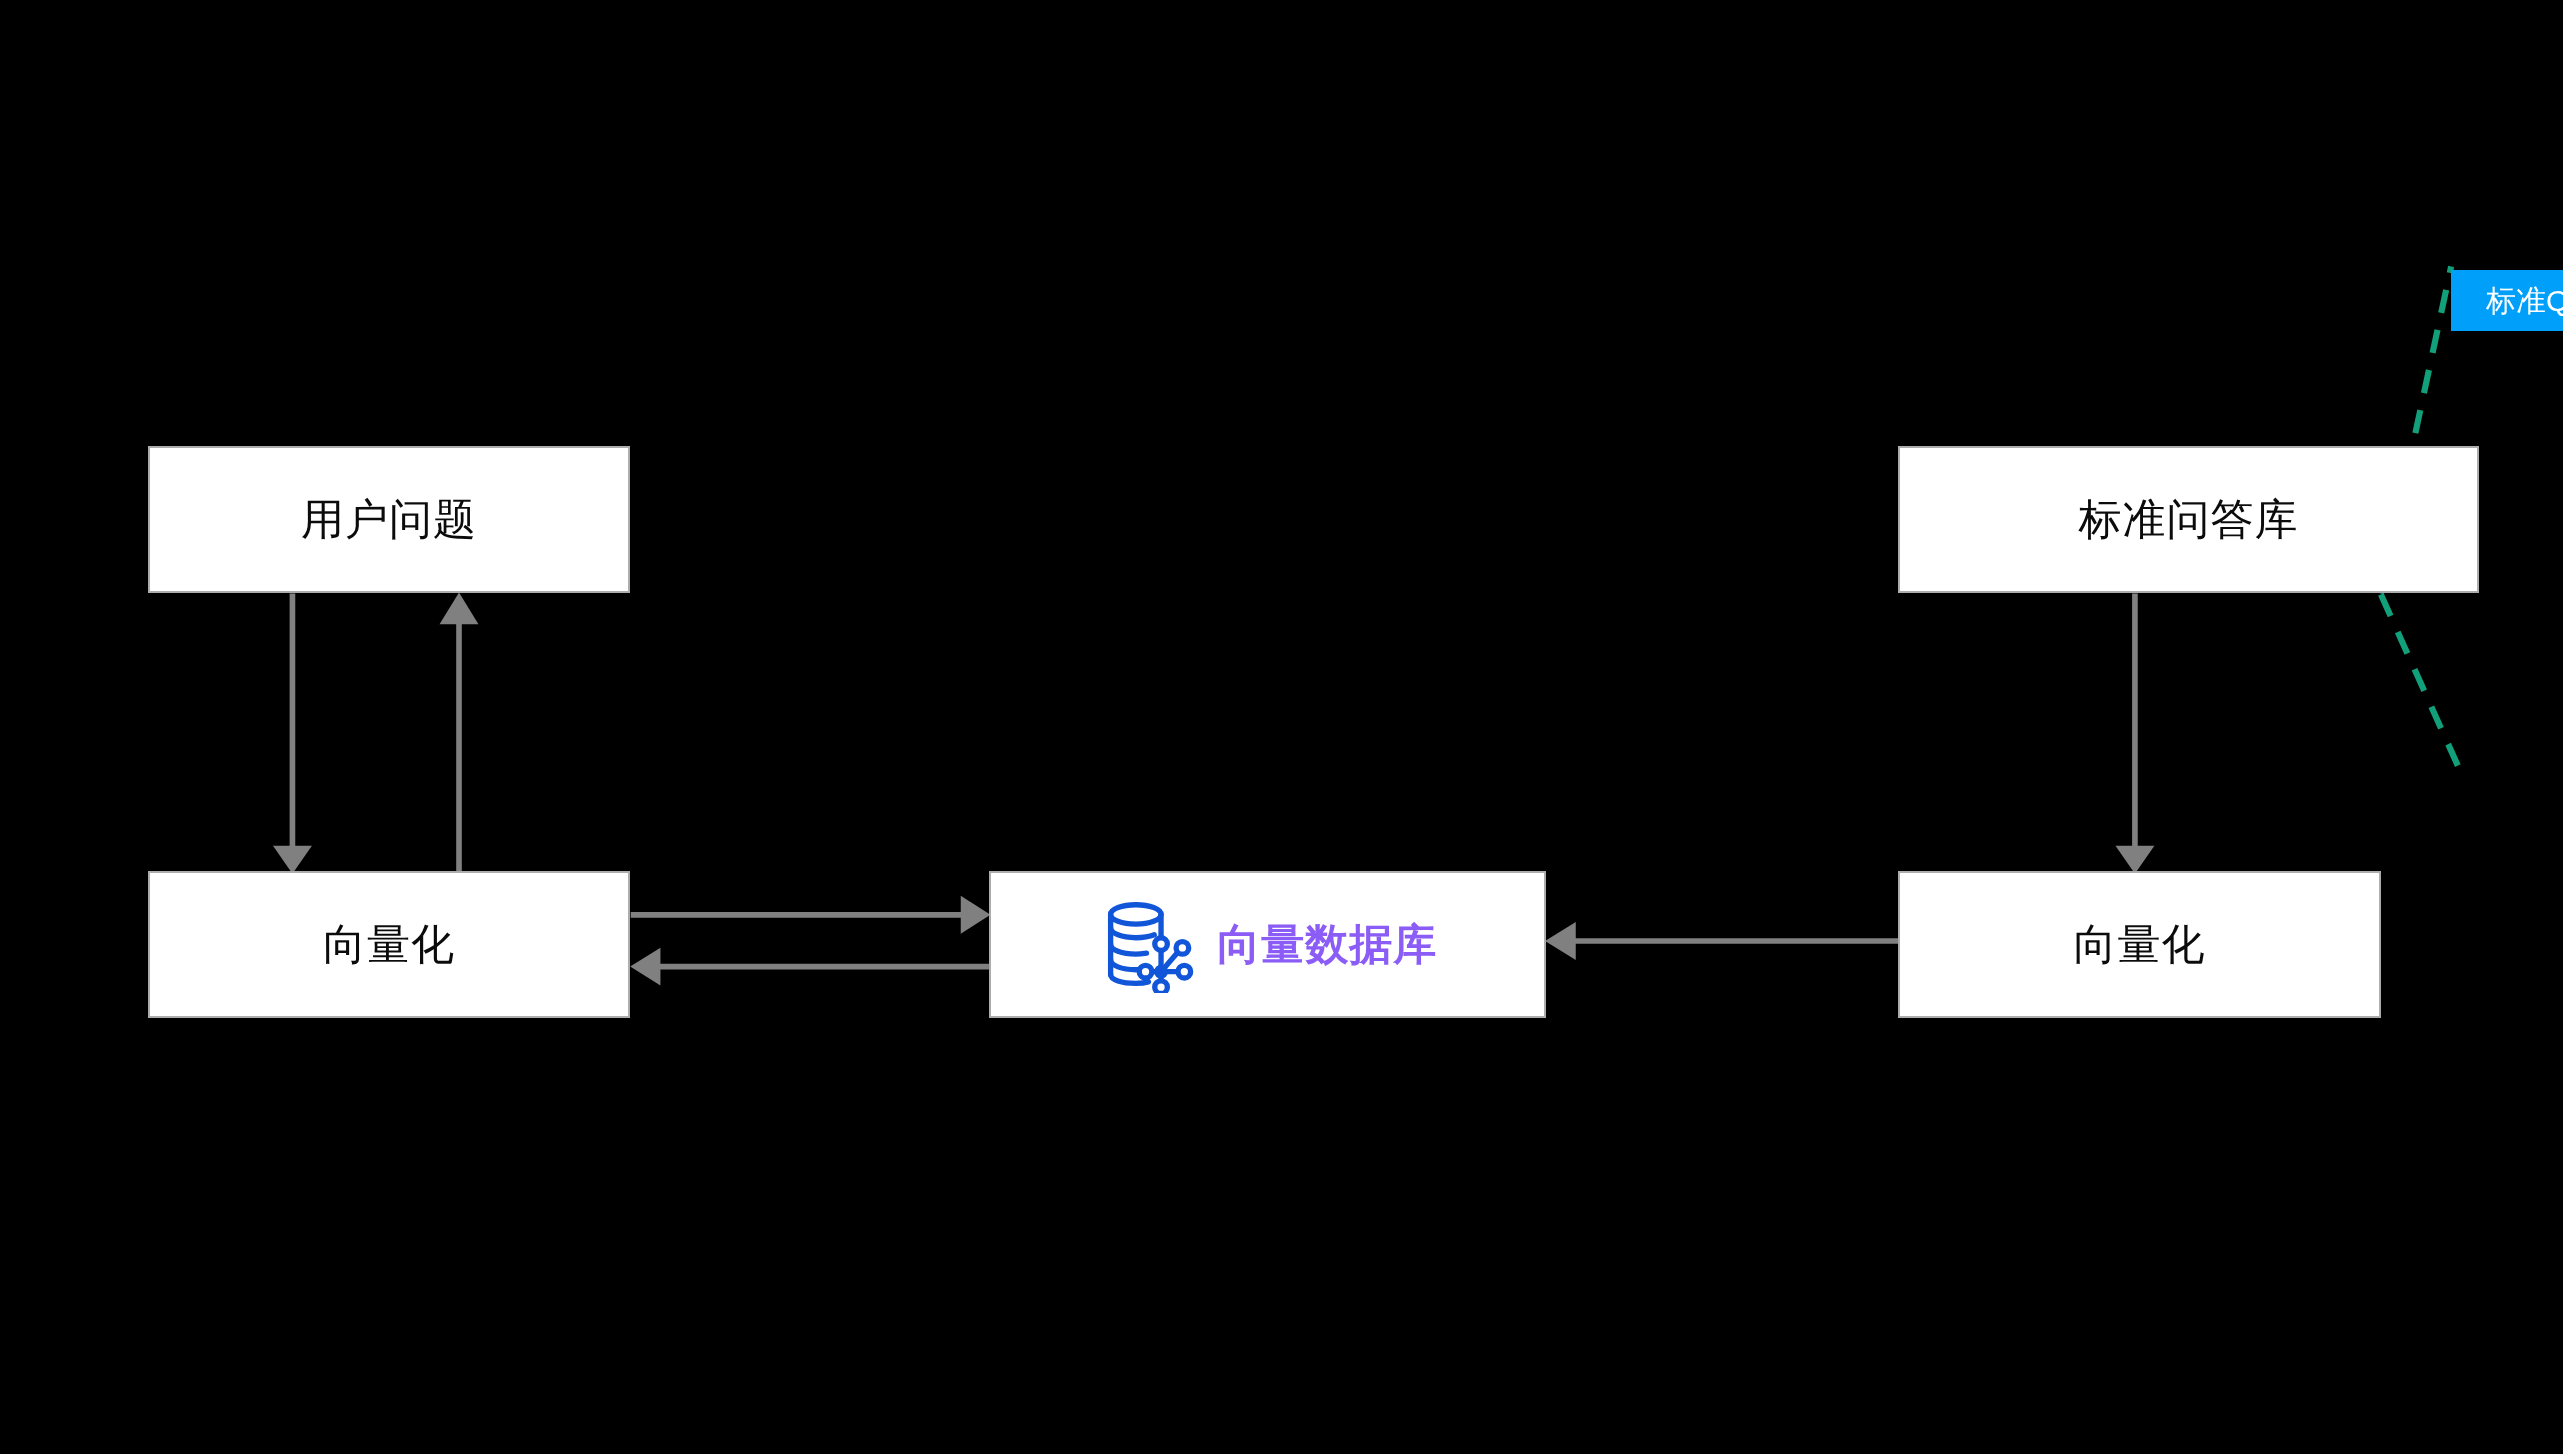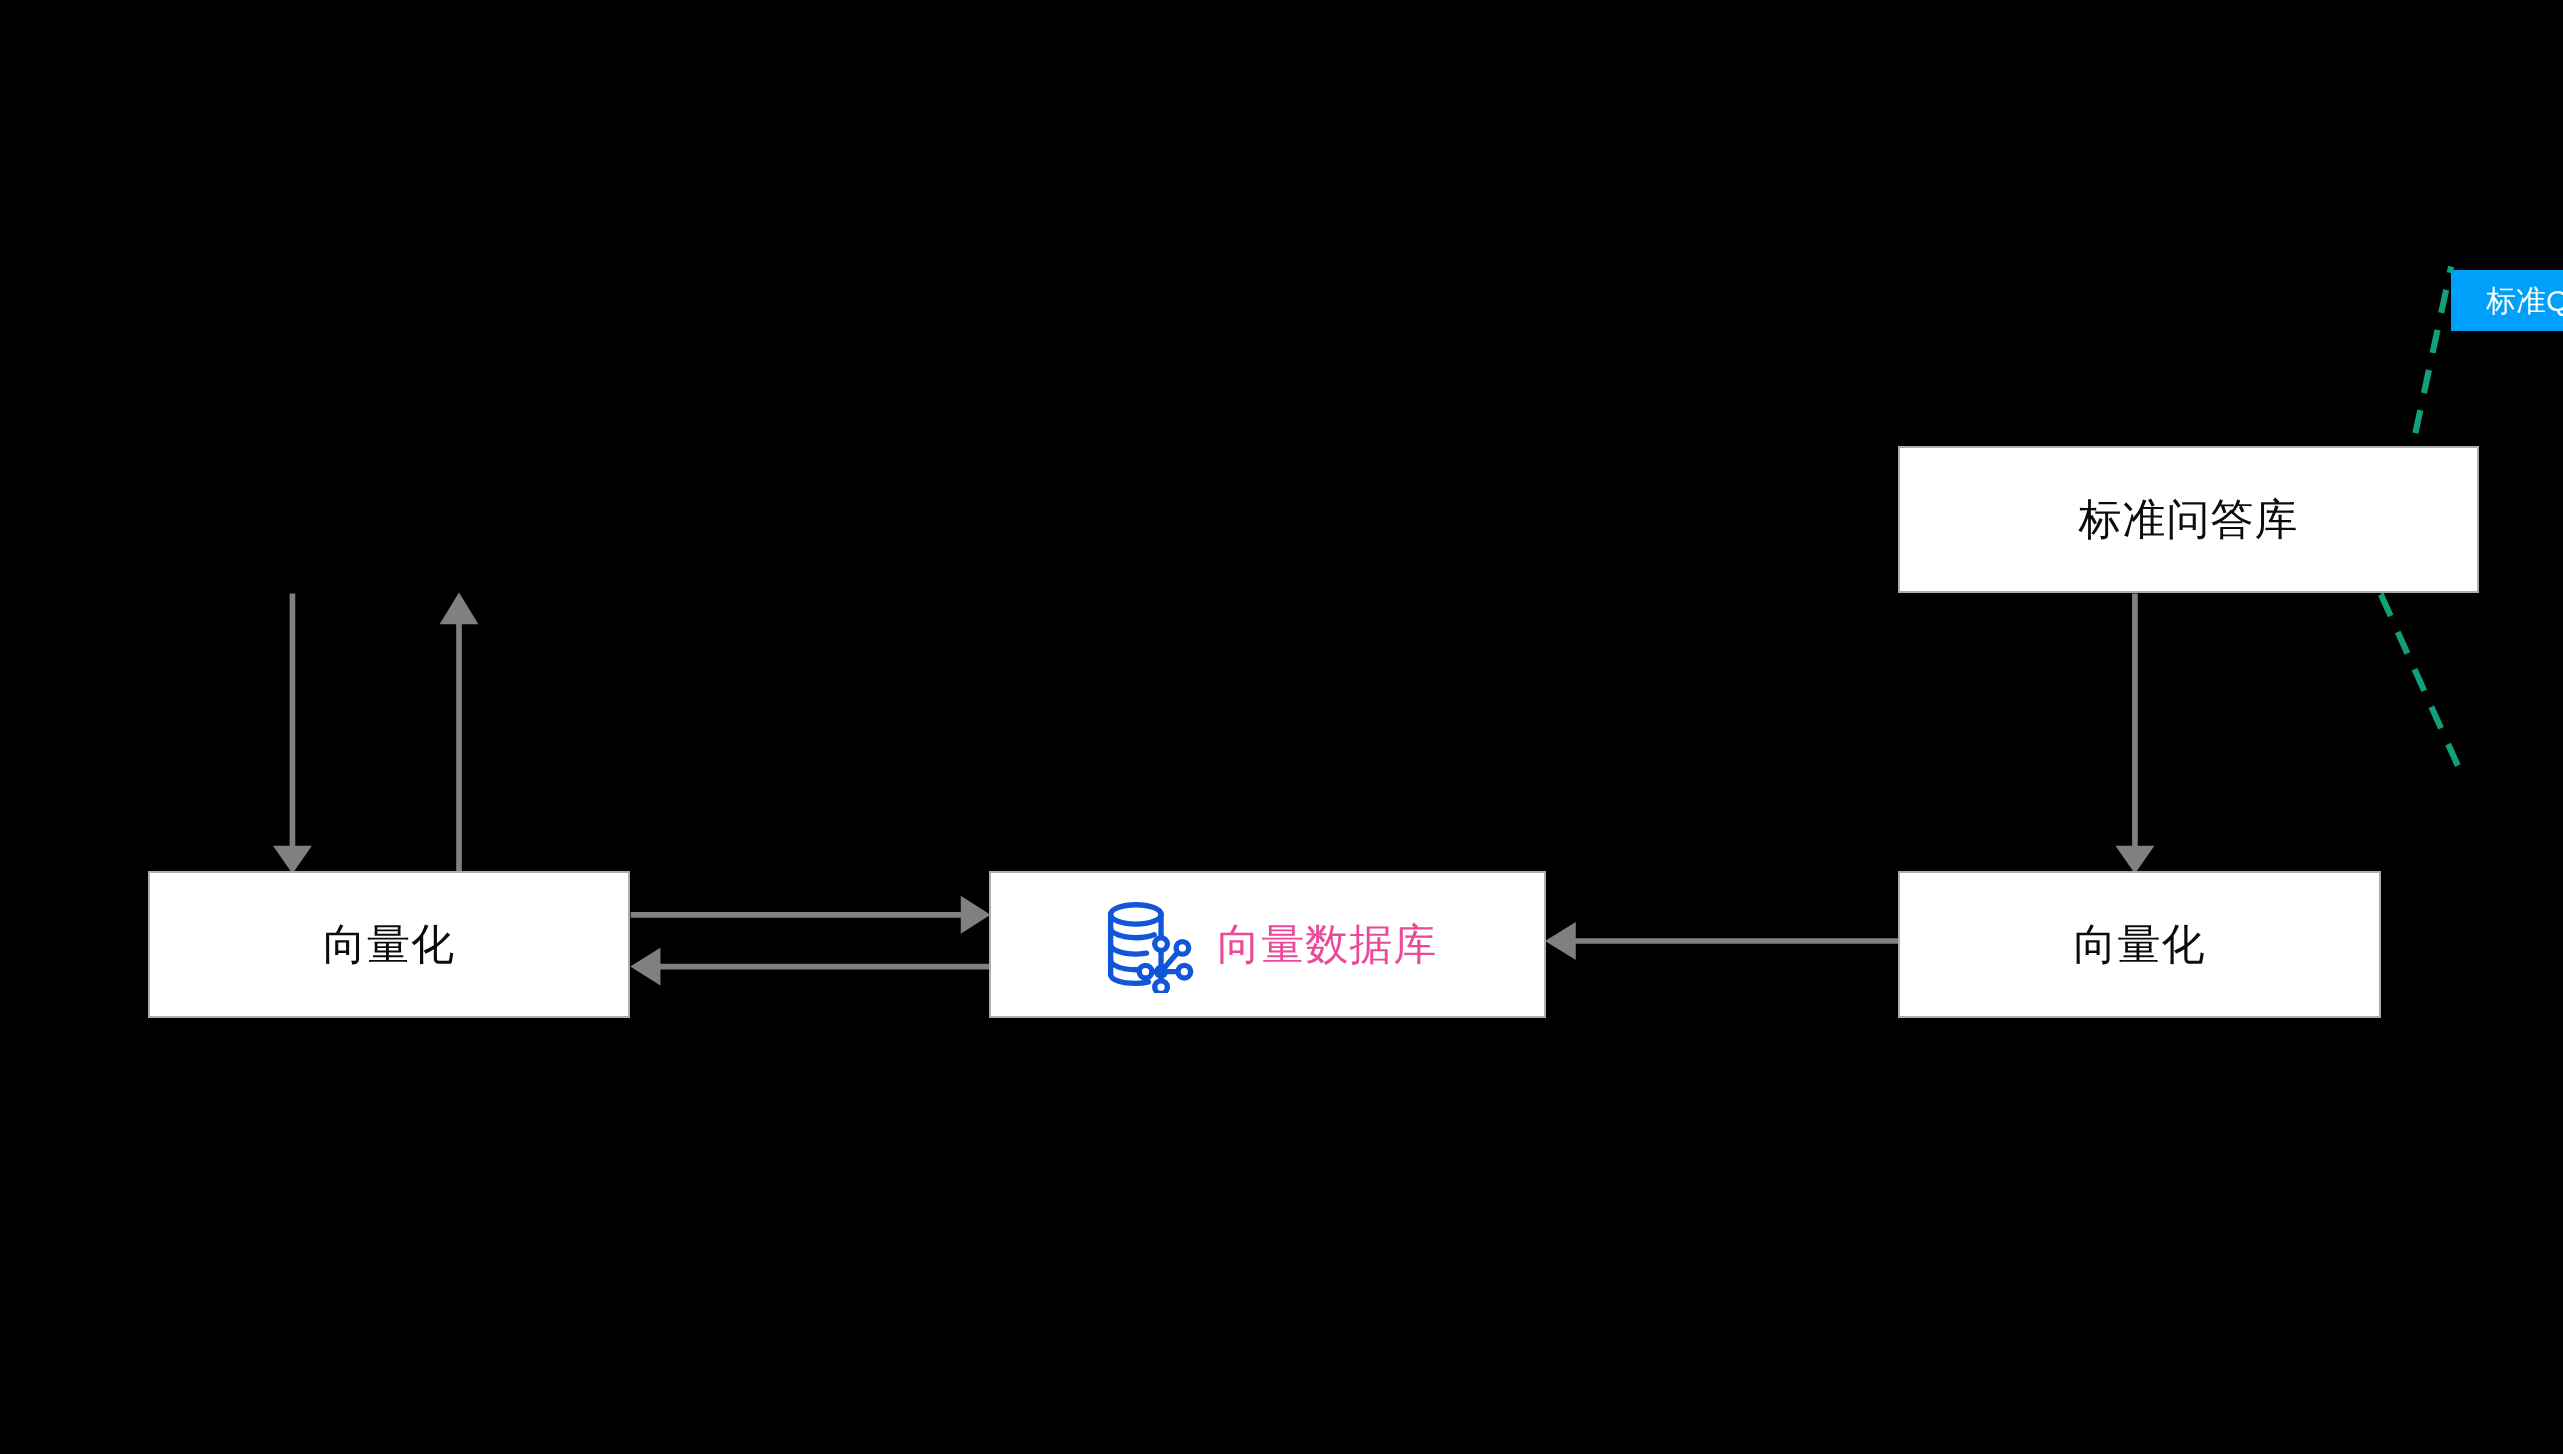--- a/index.html
+++ b/index.html
@@ -35,22 +35,22 @@
     line-height: 1;
     letter-spacing: 1px;
     white-space: nowrap;
   }
 
   
   .node.db {
     gap: 22.6px;
   }
   .node.db .node-label {
-    color: #ec4899;
-    font-weight: 400;
+    color: #8b5cf6;
+    font-weight: 700;
   }
   .db-icon {
     width: 97px;
     height: 97px;
     flex: 0 0 auto;
     display: block;
   }
 
   
   .banner {
@@ -123,20 +123,23 @@
     </g>
 
     <g>
       <line x1="4645" y1="1158" x2="4782" y2="520" stroke="#12A07A" stroke-width="12" stroke-dasharray="46 34"></line>
     </g>
     <g>
       <line x1="4645" y1="1160" x2="4800" y2="1505" stroke="#12A07A" stroke-width="12" stroke-dasharray="46 34"></line>
     </g>
   </svg>
 
+  <div class="node" style="left:148px; top:446px; width:482px; height:147px;">
+    <span class="node-label">用户问题</span>
+  </div>
 
   <div class="node" style="left:148px; top:871px; width:482px; height:147px;">
     <span class="node-label">向量化</span>
   </div>
 
   <div class="node db" style="left:989px; top:871px; width:557px; height:147px;">
     <svg class="db-icon" viewBox="0 0 200 200" xmlns="http://www.w3.org/2000/svg" fill="none" stroke="#1155D8" stroke-width="11" stroke-linecap="round" stroke-linejoin="round">
 
       <ellipse cx="78" cy="38" rx="52" ry="20"></ellipse>
 

